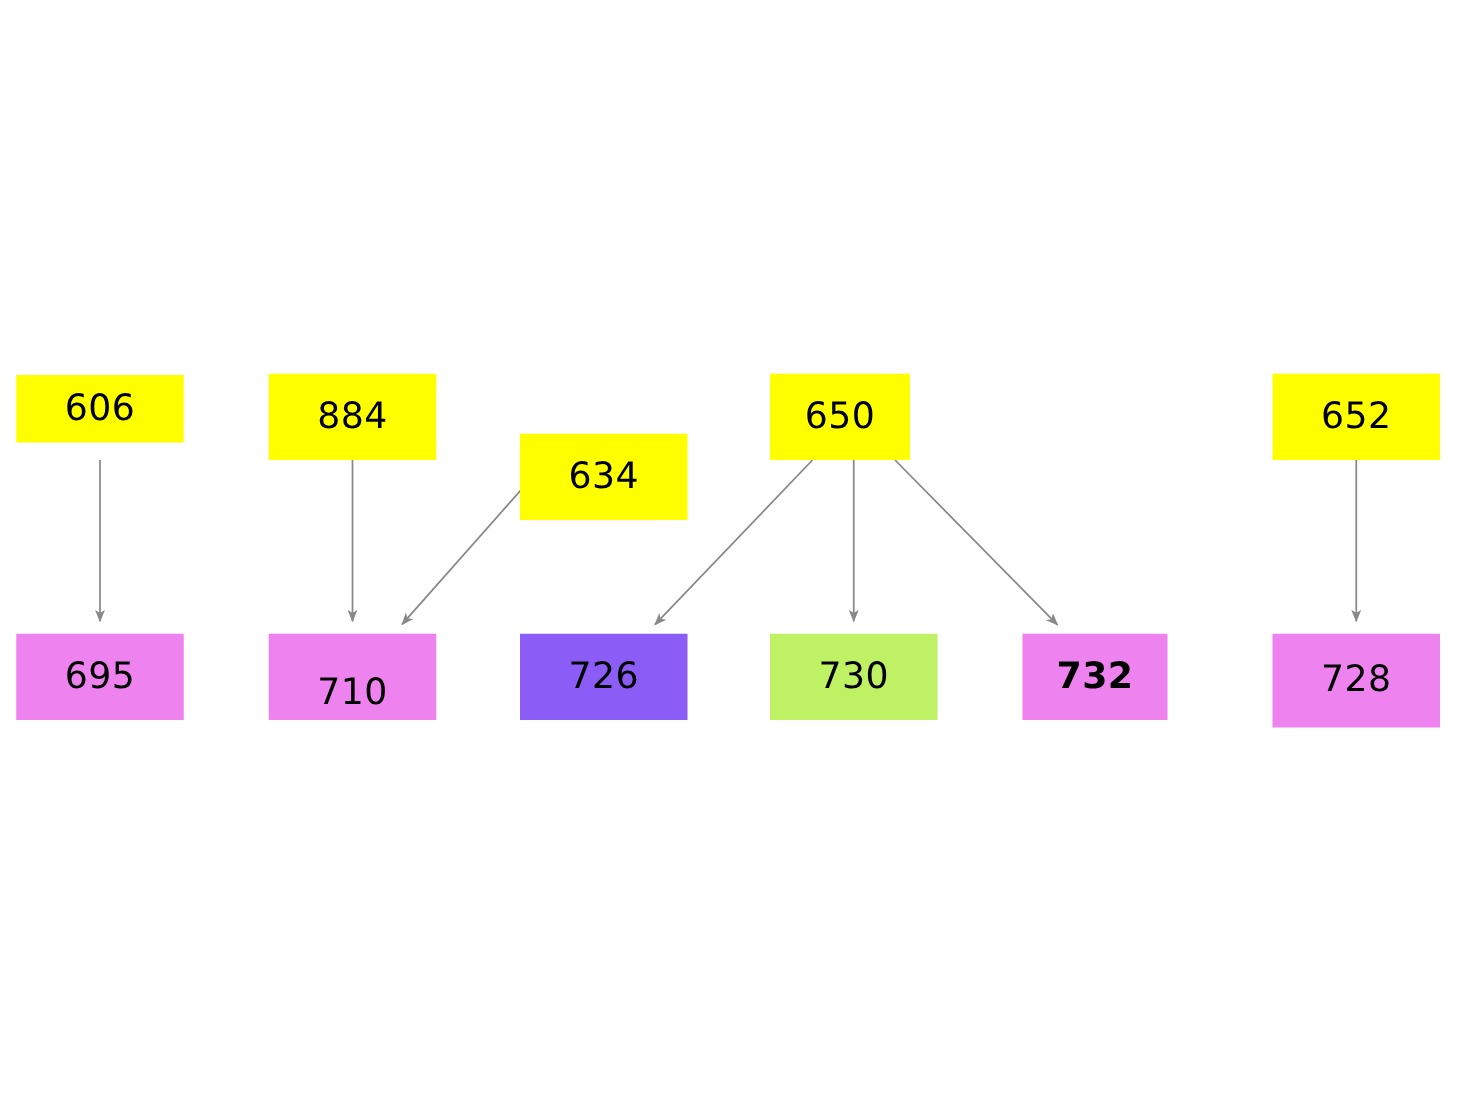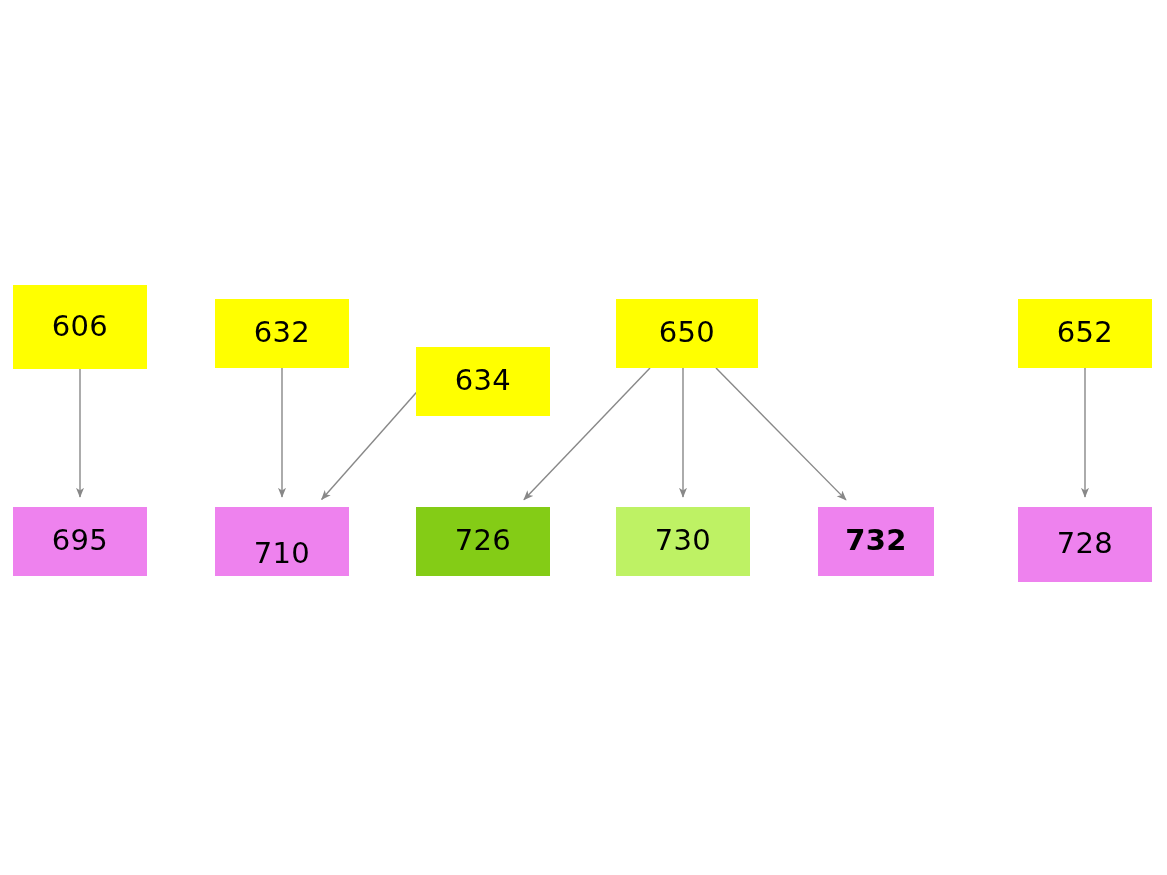--- a/index.html
+++ b/index.html
@@ -66,42 +66,42 @@
         <line x1="282" y1="368" x2="282" y2="497" stroke="#888888" stroke-width="1.4" marker-end="url(#arrowhead)"></line>
         <line x1="438" y1="368" x2="321.6269012388165" y2="499.5110628276789" stroke="#888888" stroke-width="1.4" marker-end="url(#arrowhead)"></line>
         <line x1="650" y1="368" x2="523.9134065762876" y2="499.7747104202708" stroke="#888888" stroke-width="1.4" marker-end="url(#arrowhead)"></line>
         <line x1="683" y1="368" x2="683" y2="497" stroke="#888888" stroke-width="1.4" marker-end="url(#arrowhead)"></line>
         <line x1="716" y1="368" x2="845.9803561082095" y2="499.8778795550448" stroke="#888888" stroke-width="1.4" marker-end="url(#arrowhead)"></line>
         <line x1="1085" y1="368" x2="1085" y2="497" stroke="#888888" stroke-width="1.4" marker-end="url(#arrowhead)"></line>
       </g>
   </svg>
 
   <div id="nodes">
-      <div class="node node-source" style="left: 13px; top: 285px; width: 134px; height: 84px; background: rgb(255, 255, 0); text-align: center;">
+      <div class="node node-source" style="left: 13px; top: 300px; width: 134px; height: 54px; background: rgb(255, 255, 0); text-align: center;">
         <span class="node-label" style="color: rgb(0, 0, 0);">606</span>
       </div>
       <div class="node node-source" style="left: 215px; top: 299px; width: 134px; height: 69px; background: rgb(255, 255, 0);">
-        <span class="node-label" style="color: rgb(0, 0, 0);">632</span>
+        <span class="node-label" style="color: rgb(0, 0, 0);">884</span>
       </div>
       <div class="node node-source" style="left: 416px; top: 299px; width: 134px; height: 69px; background: rgb(255, 255, 0); margin-top: 48px;">
         <span class="node-label" style="color: rgb(0, 0, 0);">634</span>
       </div>
-      <div class="node node-source" style="left: 616px; top: 299px; width: 142px; height: 69px; background: rgb(255, 255, 0);">
+      <div class="node node-source" style="left: 616px; top: 299px; width: 112px; height: 69px; background: rgb(255, 255, 0);">
         <span class="node-label" style="color: rgb(0, 0, 0);">650</span>
       </div>
       <div class="node node-source" style="left: 1018px; top: 299px; width: 134px; height: 69px; background: rgb(255, 255, 0);">
         <span class="node-label" style="color: rgb(0, 0, 0);">652</span>
       </div>
       <div class="node node-target" style="left: 13px; top: 507px; width: 134px; height: 69px; background: rgb(238, 130, 238);">
         <span class="node-label" style="color: rgb(0, 0, 0);">695</span>
       </div>
       <div class="node node-target" style="left: 215px; top: 507px; width: 134px; height: 69px; background: rgb(238, 130, 238);">
         <span class="node-label" style="color: rgb(0, 0, 0); margin-top: 25px;">710</span>
       </div>
-      <div class="node node-target" style="left: 416px; top: 507px; width: 134px; height: 69px; background: #84cc16;">
+      <div class="node node-target" style="left: 416px; top: 507px; width: 134px; height: 69px; background: #8b5cf6;">
         <span class="node-label" style="color: rgb(0, 0, 0);">726</span>
       </div>
       <div class="node node-target" style="left: 616px; top: 507px; width: 134px; height: 69px; background: #bef264;">
         <span class="node-label" style="color: rgb(0, 0, 0);">730</span>
       </div>
       <div class="node node-target" style="left: 818px; top: 507px; width: 116px; height: 69px; background: rgb(238, 130, 238); font-weight: bold;">
         <span class="node-label" style="color: rgb(0, 0, 0);">732</span>
       </div>
       <div class="node node-target" style="left: 1018px; top: 507px; width: 134px; height: 75px; background: rgb(238, 130, 238);">
         <span class="node-label" style="color: rgb(0, 0, 0);">728</span>

